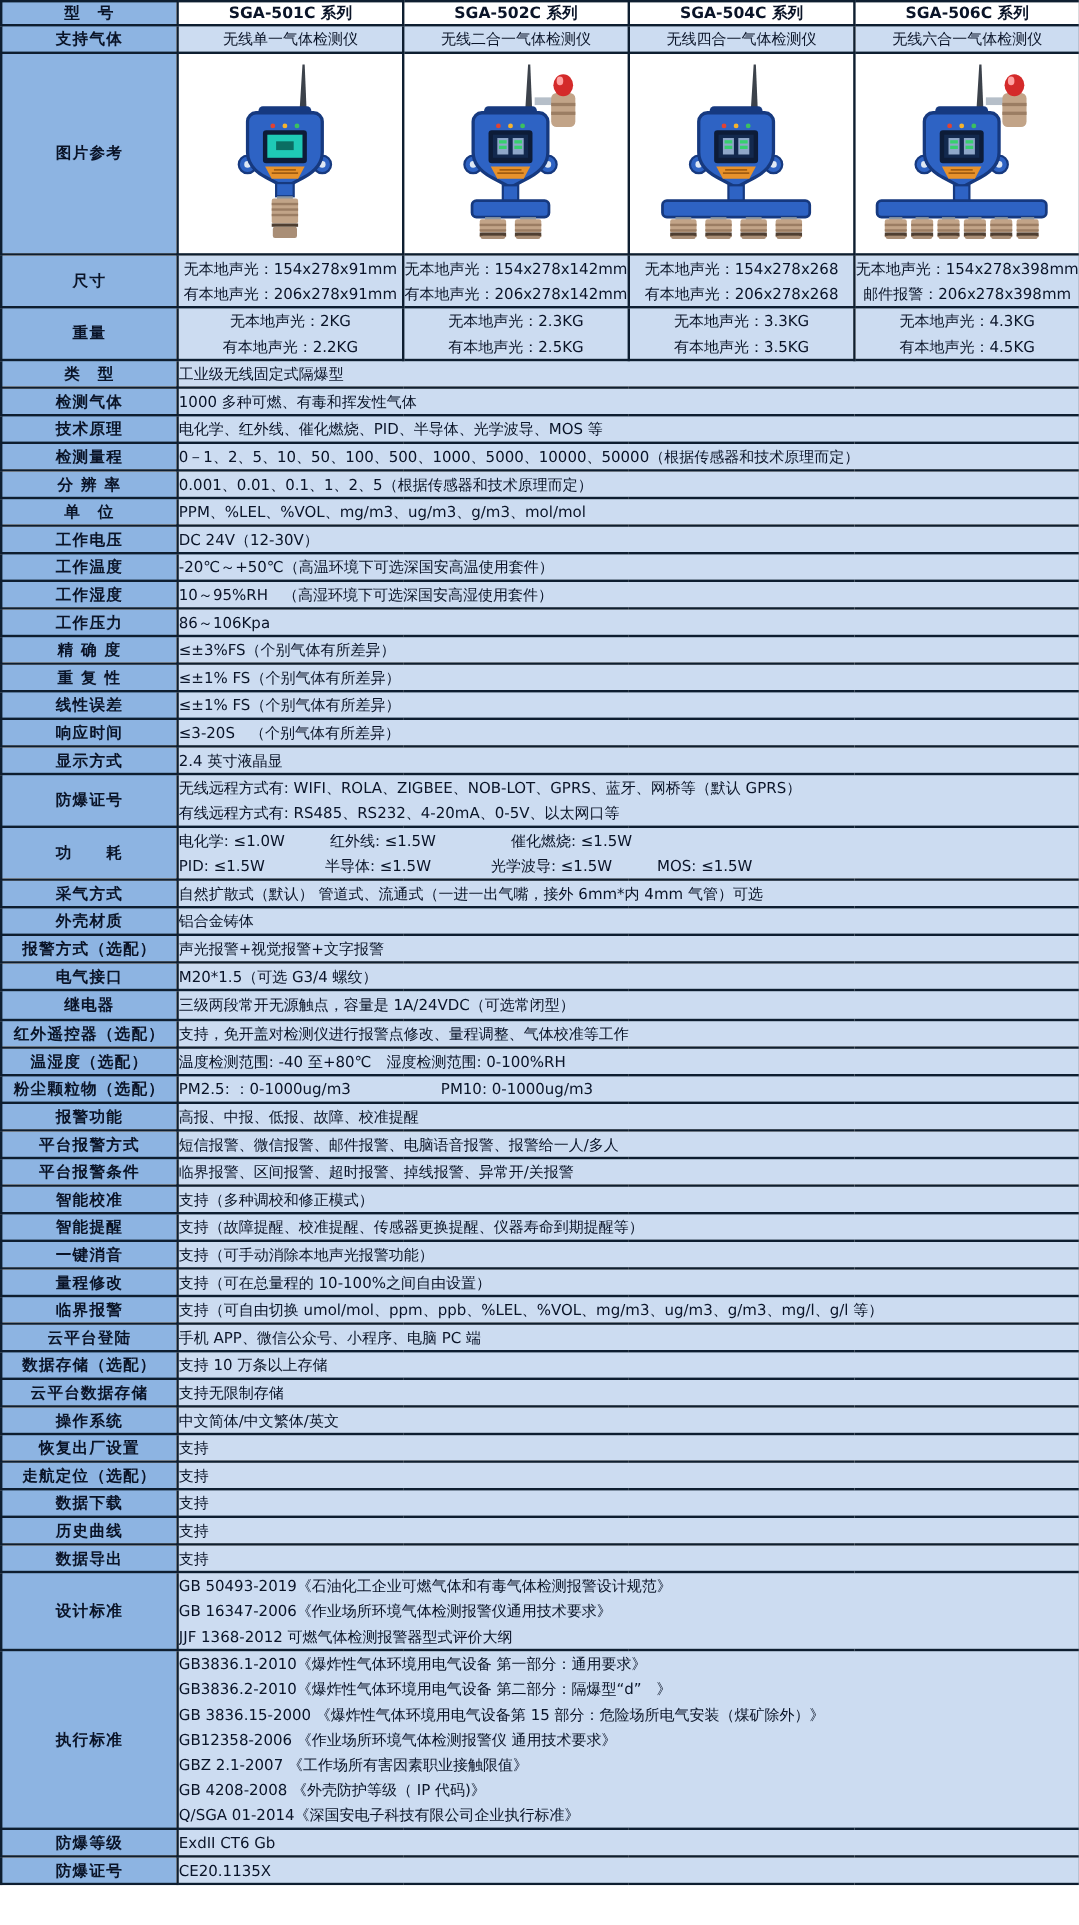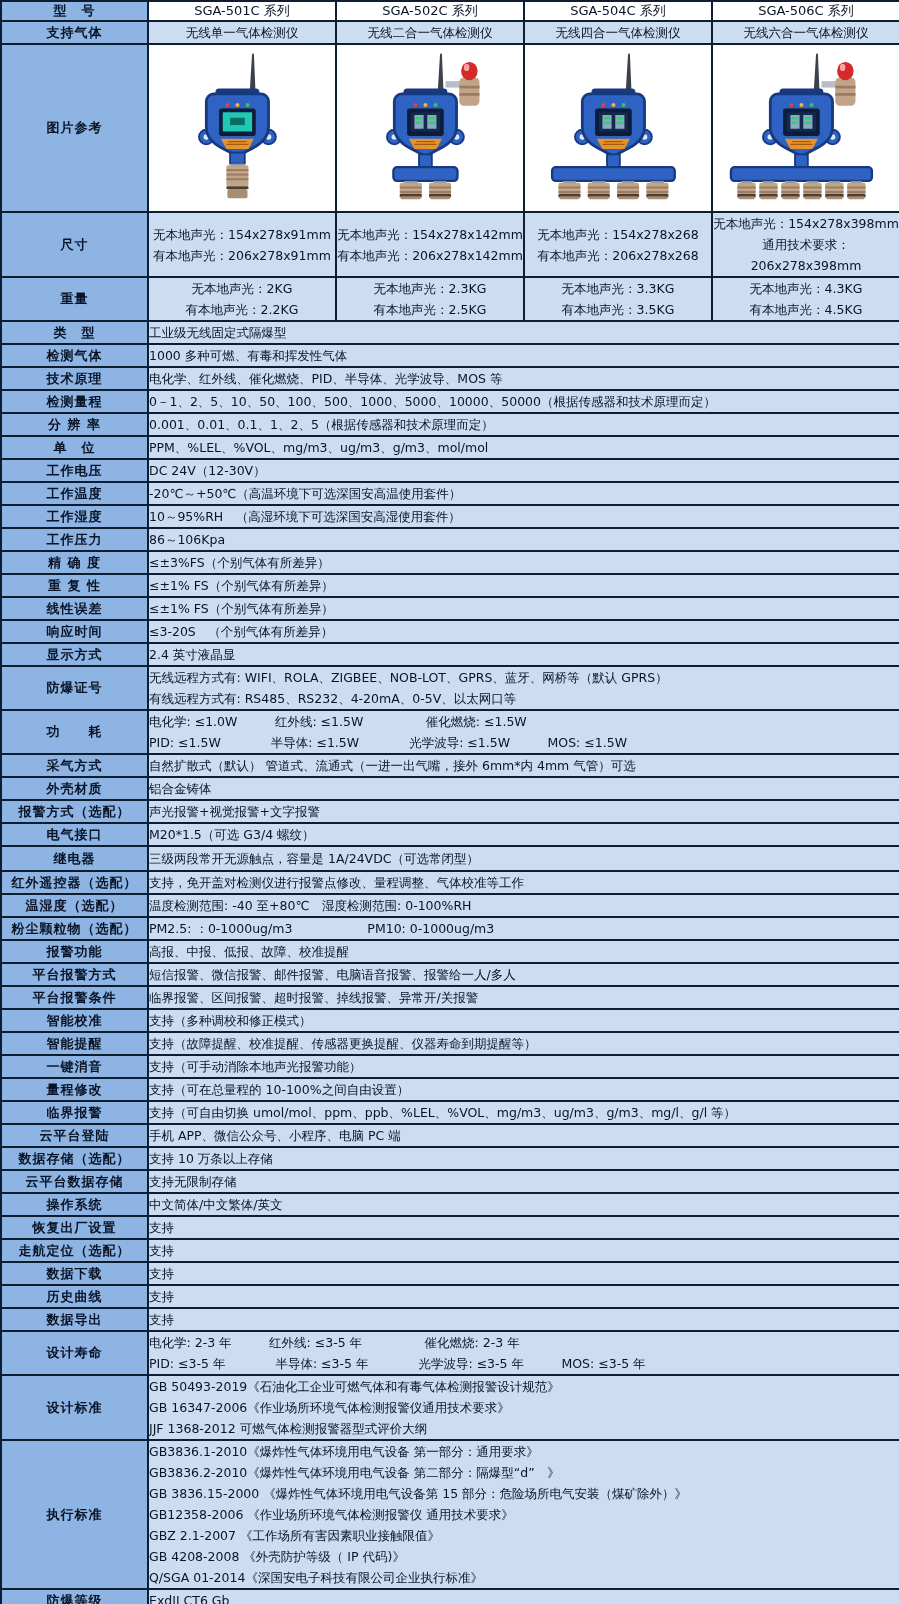--- a/index.html
+++ b/index.html
@@ -28,21 +28,21 @@
     background:var(--label-bg);
     font-size:13px;
     font-weight:bold;
     text-align:center;
     vertical-align:middle;
     letter-spacing:1px;
   }
   th.model{
     background:var(--header-bg);
     font-size:13px;
-    font-weight:normal;
+    font-weight:bold;
     text-align:center;
     vertical-align:middle;
   }
   td.imgcell{
     background:var(--header-bg);
     text-align:center;
     vertical-align:middle;
   }
   td.cmp{
     background:var(--value-bg);
@@ -305,21 +305,21 @@
         <td class="cmp">
           <div class="line">无本地声光：154x278x142mm</div>
           <div class="line">有本地声光：206x278x142mm</div>
         </td>
         <td class="cmp">
           <div class="line">无本地声光：154x278x268</div>
           <div class="line">有本地声光：206x278x268</div>
         </td>
         <td class="cmp">
           <div class="line">无本地声光：154x278x398mm</div>
-          <div class="line">通用技术要求：206x278x398mm</div>
+          <div class="line">邮件报警：206x278x398mm</div>
         </td>
       </tr>
       <tr style="height: 40px;">
         <th class="lbl">重量</th>
         <td class="cmp">
           <div class="line">无本地声光：2KG</div>
           <div class="line">有本地声光：2.2KG</div>
         </td>
         <td class="cmp">
           <div class="line">无本地声光：2.3KG</div>
@@ -579,27 +579,20 @@
       <tr style="height: 19px;">
         <th class="lbl">历史曲线</th>
         <td class="val" colspan="4">
           <div class="line">支持</div>
         </td>
       </tr>
       <tr style="height: 19px; padding-left: 30px;">
         <th class="lbl">数据导出</th>
         <td class="val" colspan="4">
           <div class="line">支持</div>
-        </td>
-      </tr>
-      <tr style="height: 42px;">
-        <th class="lbl">设计寿命</th>
-        <td class="val" colspan="4">
-          <div class="line">电化学: 2-3 年　　　红外线: ≤3-5 年　　　　　催化燃烧: 2-3 年</div>
-          <div class="line">PID: ≤3-5 年　　　　半导体: ≤3-5 年　　　　光学波导: ≤3-5 年　　　MOS: ≤3-5 年</div>
         </td>
       </tr>
       <tr style="height: 62px;">
         <th class="lbl">设计标准</th>
         <td class="val" colspan="4">
           <div class="line">GB 50493-2019《石油化工企业可燃气体和有毒气体检测报警设计规范》</div>
           <div class="line">GB 16347-2006《作业场所环境气体检测报警仪通用技术要求》</div>
           <div class="line">JJF 1368-2012 可燃气体检测报警器型式评价大纲</div>
         </td>
       </tr>

